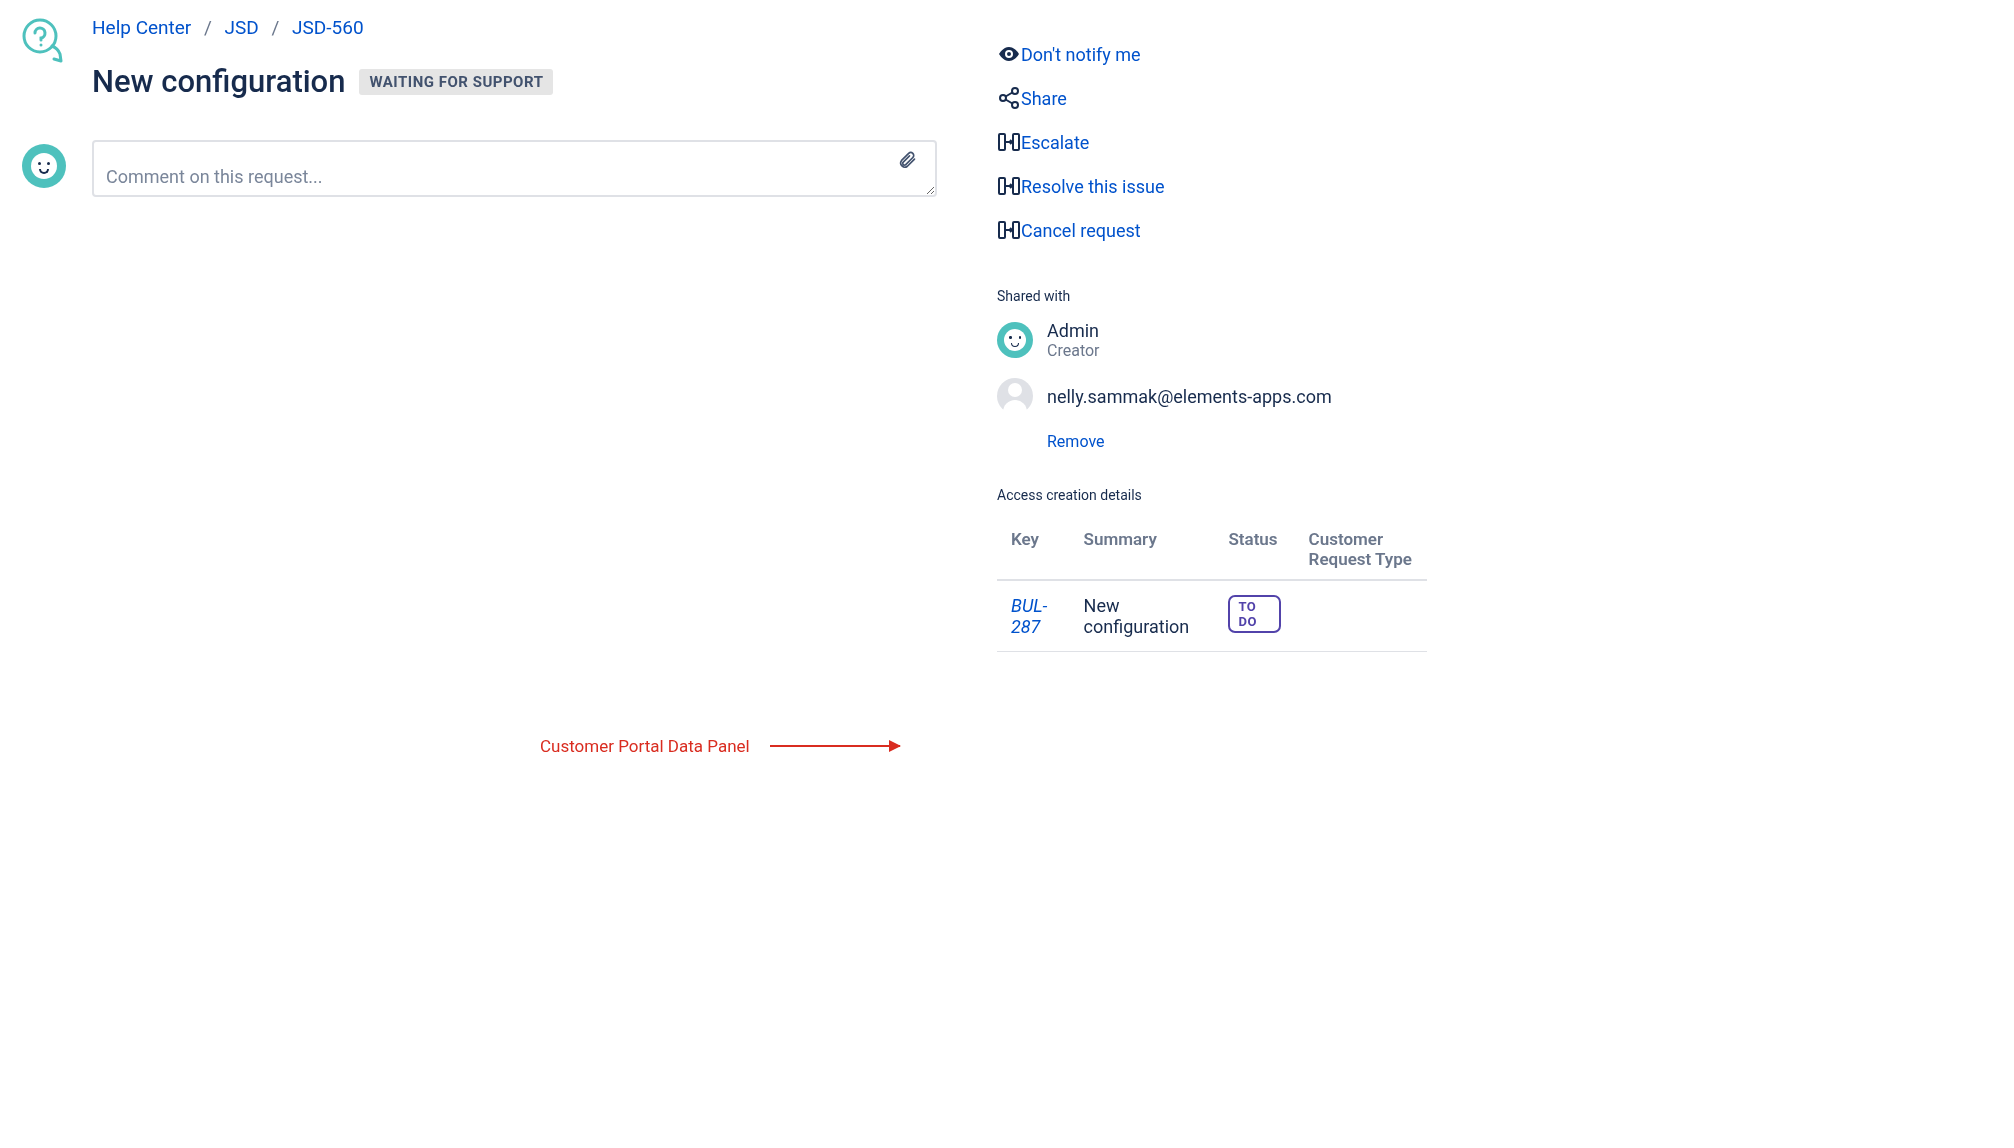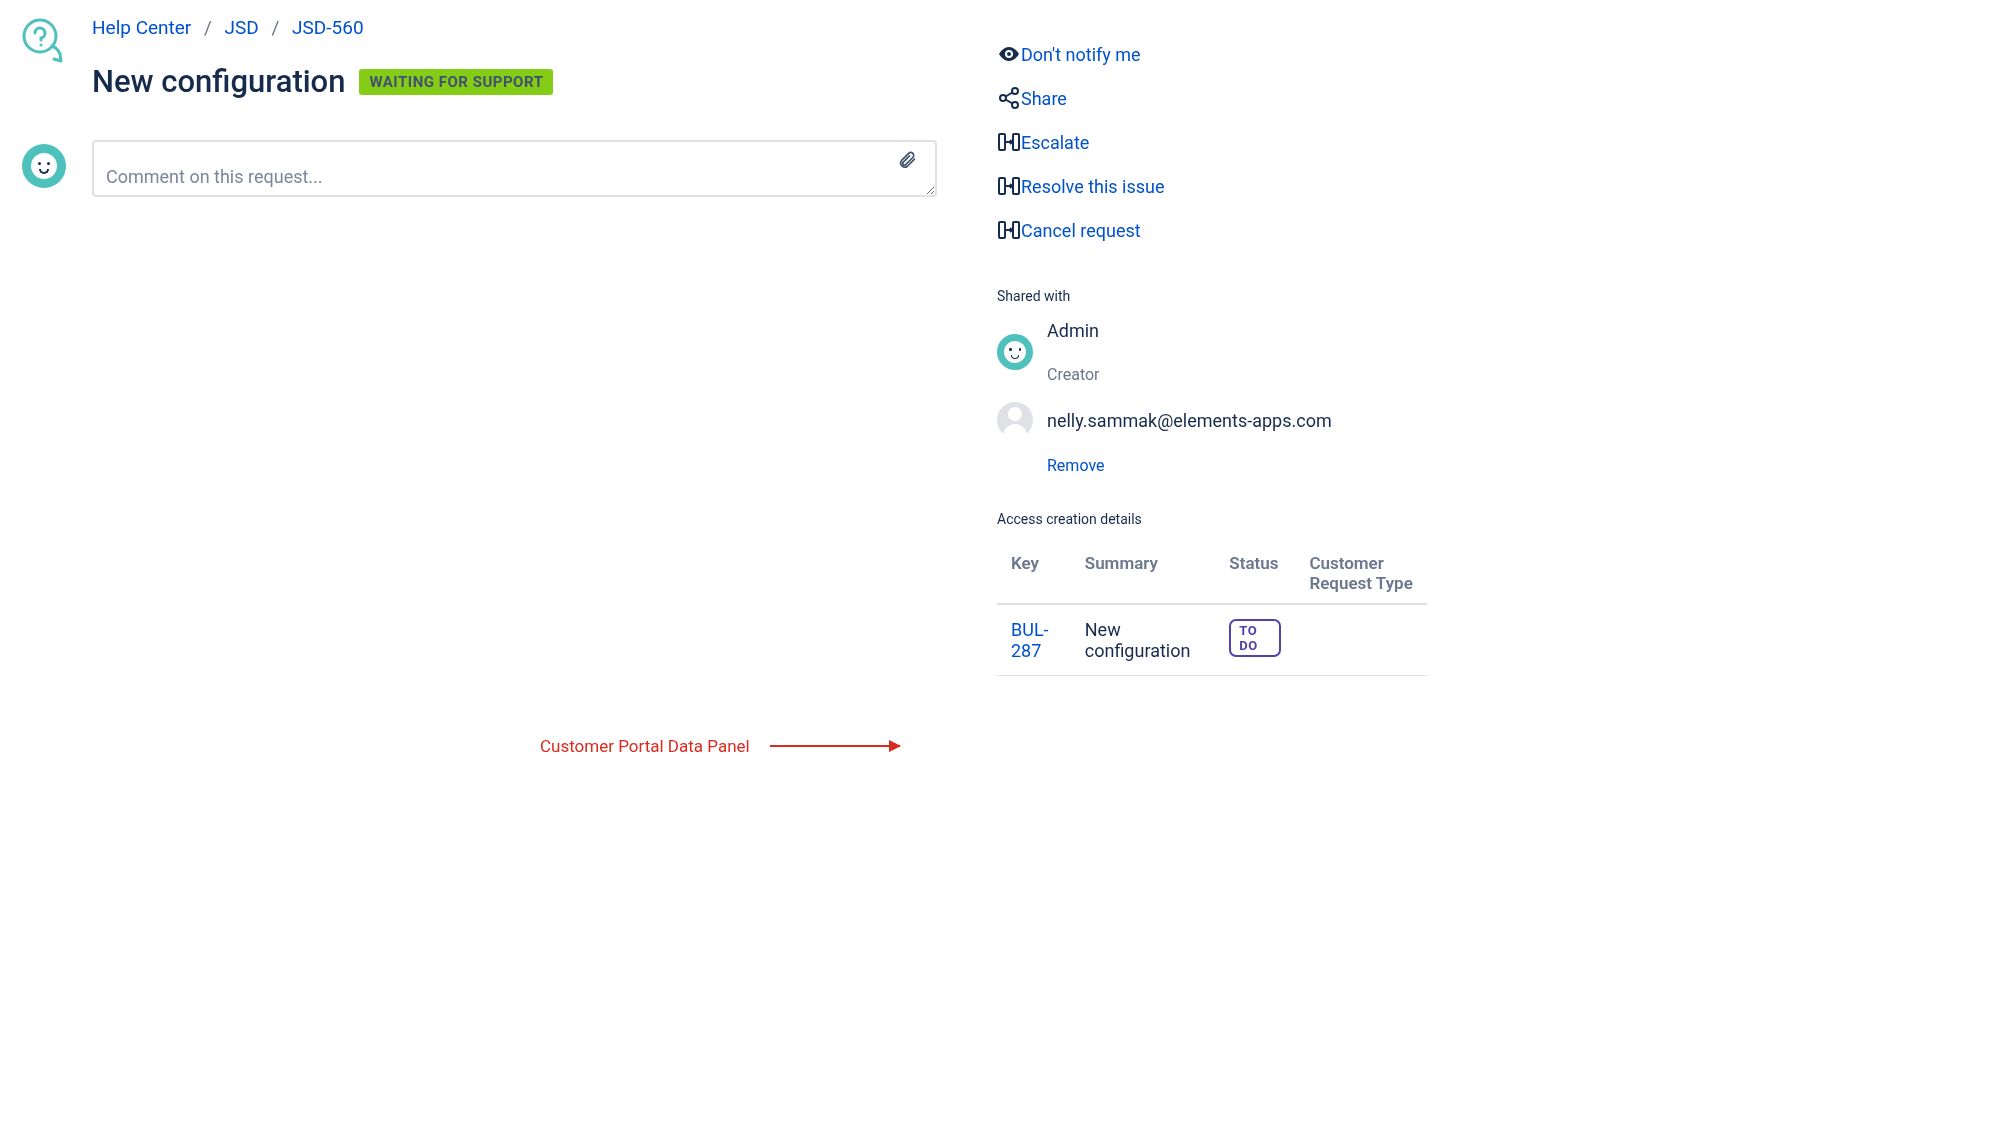--- a/index.html
+++ b/index.html
@@ -121,21 +121,21 @@
       align-items: center;
       gap: 14px;
       margin-bottom: 40px;
     }
     .title {
       font-size: 31px;
       font-weight: 500;
       color: #172B4D;
     }
     .status-badge {
-      background: #84cc16;
+      background: #e5e5e5;
       color: #42526E;
       font-size: 15px;
       font-weight: 700;
       letter-spacing: 0.5px;
       padding: 4px 10px;
       border-radius: 3px;
       text-transform: uppercase;
     }
     .comment-section {
       display: flex;
@@ -195,21 +195,21 @@
       color: #172B4D;
       margin-top: 36px;
       margin-bottom: 16px;
     }
     .user-row {
       display: flex;
       align-items: center;
       gap: 14px;
       margin-bottom: 18px;
     }
-    .user-info { display: flex; flex-direction: column; gap: 24px; }
+    .user-info { display: flex; flex-direction: column; }
     .user-name { font-size: 18px; color: #172B4D; }
     .user-role { font-size: 16px; color: #6B778C; }
     .remove-link {
       color: #0052CC;
       font-size: 16px;
       text-decoration: none;
       margin-left: 50px;
       display: inline-block;
       margin-top: -6px;
     }
@@ -230,20 +230,21 @@
     .table td {
       font-size: 18px;
       color: #172B4D;
       padding: 14px;
       border-bottom: 1px solid #DFE1E6;
       vertical-align: top;
     }
     .table td a {
       color: #0052CC;
       text-decoration: none;
+      font-style: italic;
     }
     .todo-badge {
       display: inline-block;
       border: 2px solid #5243AA;
       color: #5243AA;
       font-size: 13px;
       font-weight: 700;
       letter-spacing: 0.5px;
       padding: 2px 8px;
       border-radius: 7px;

